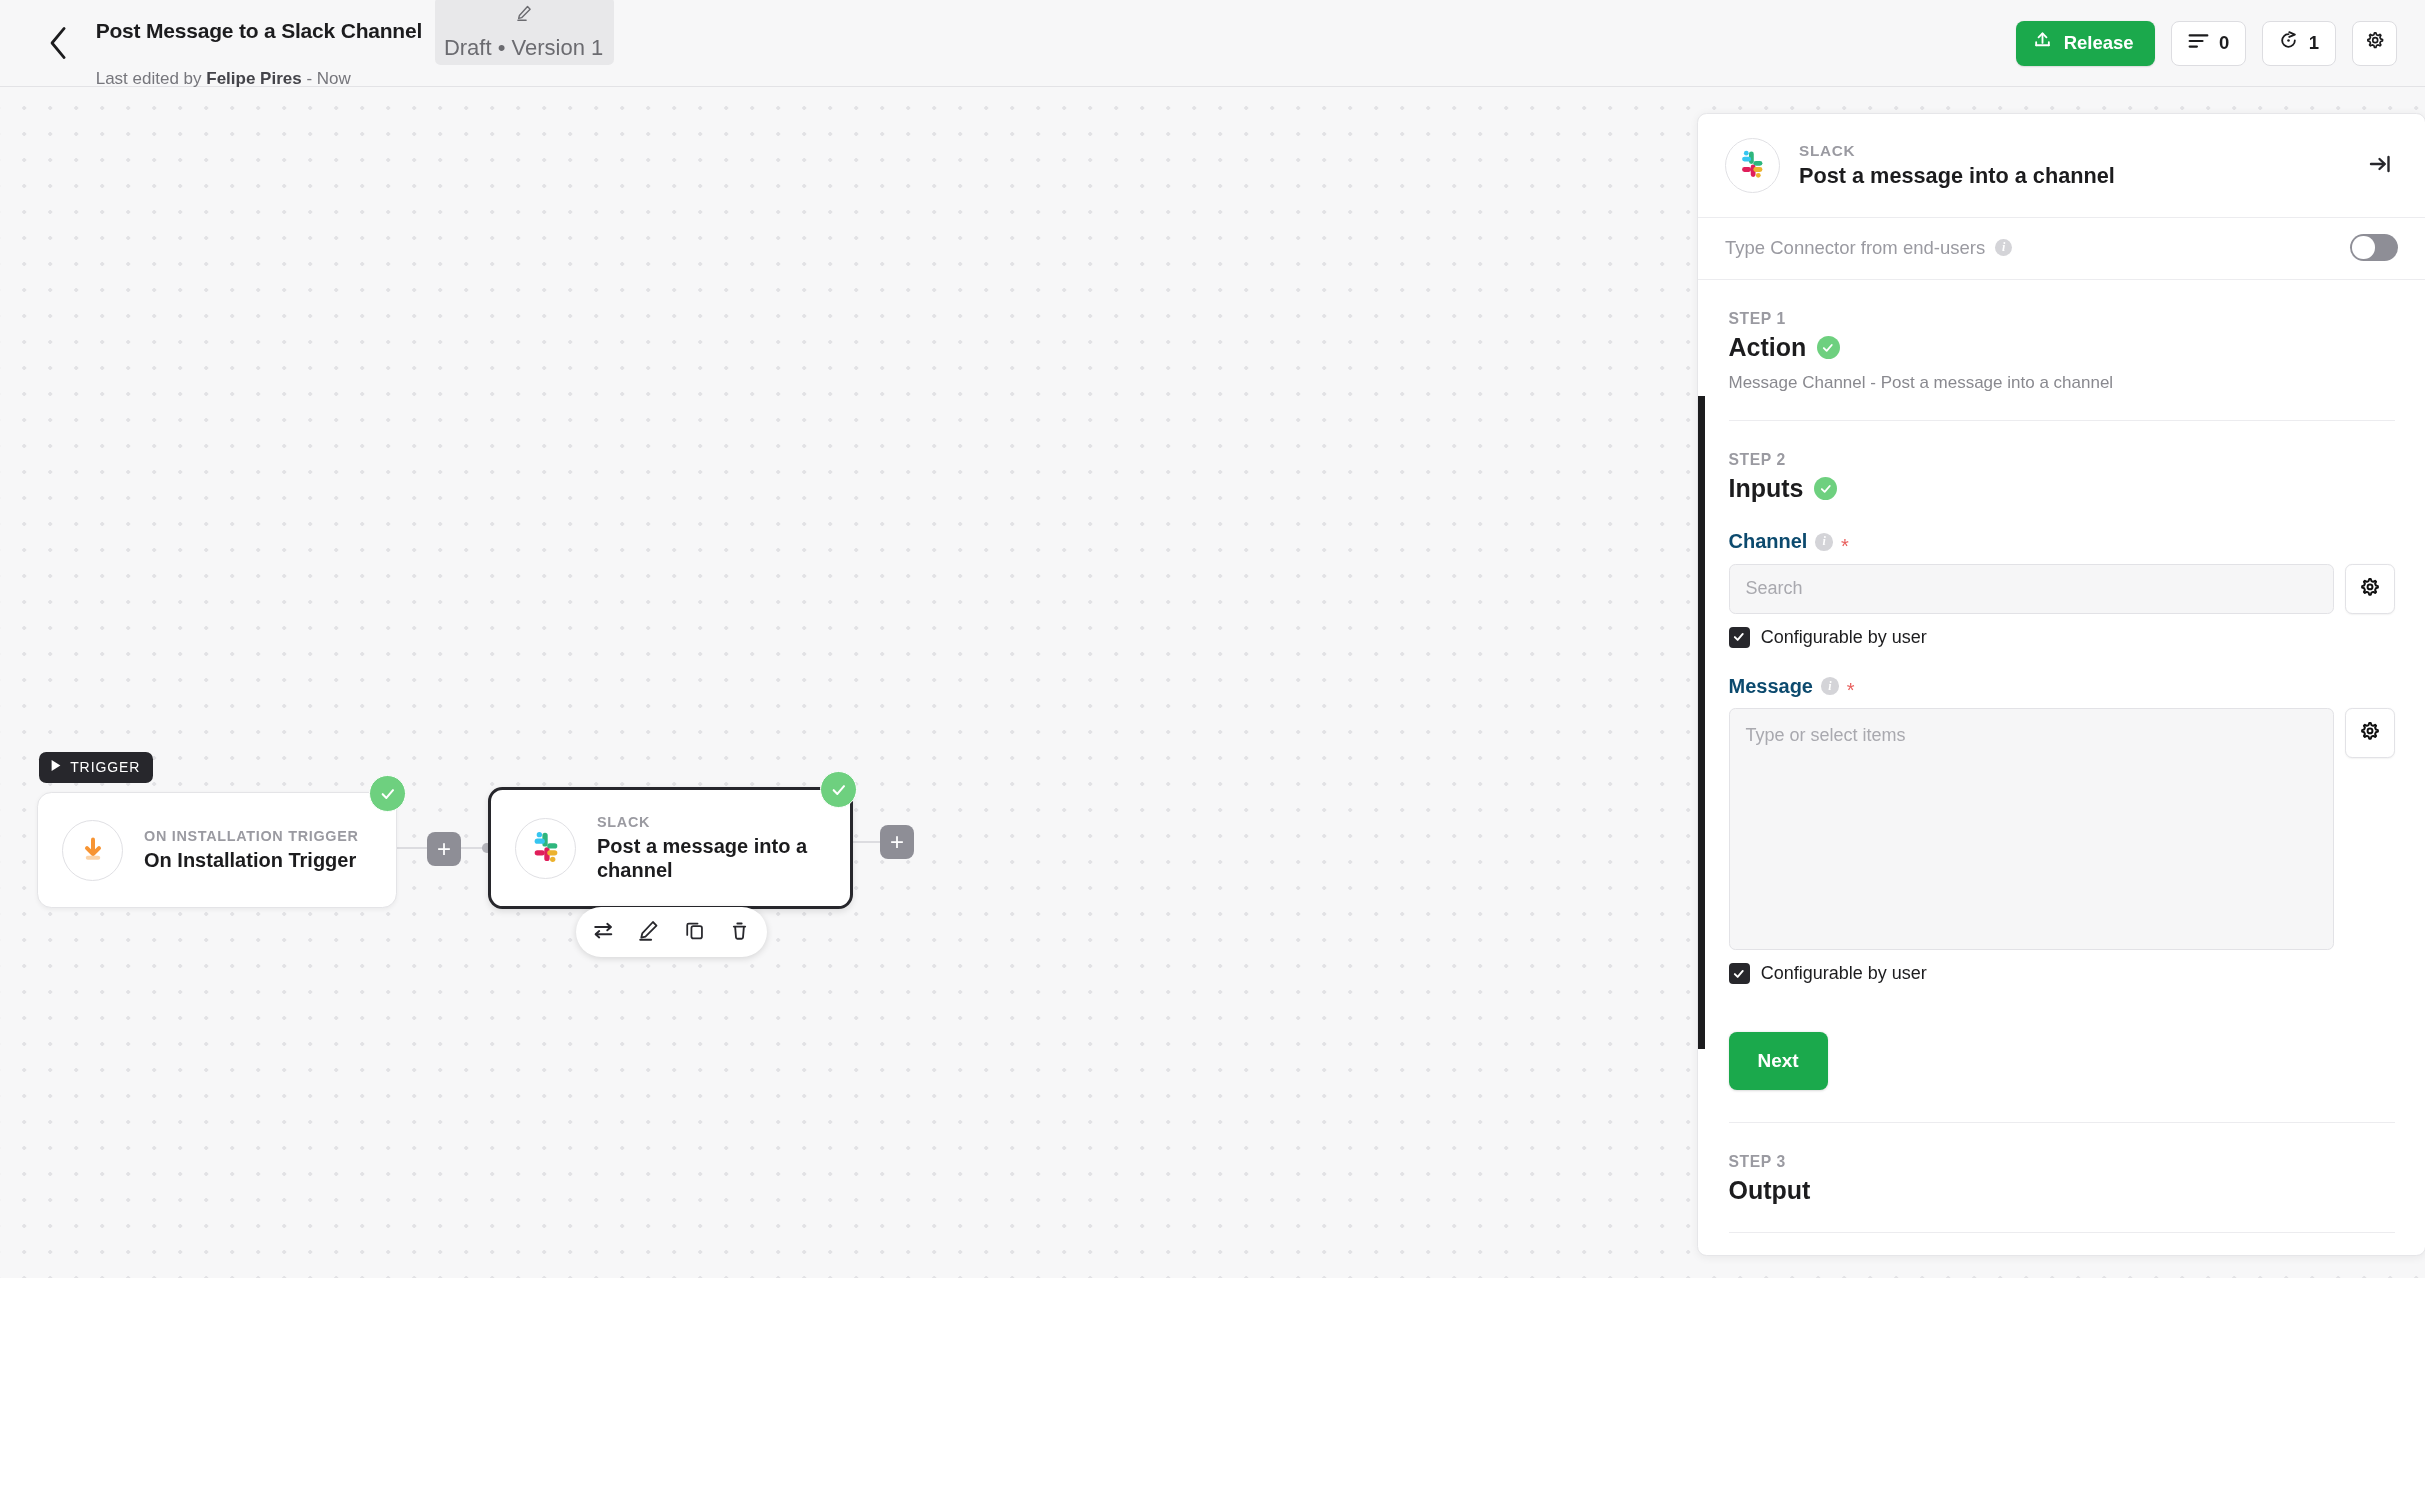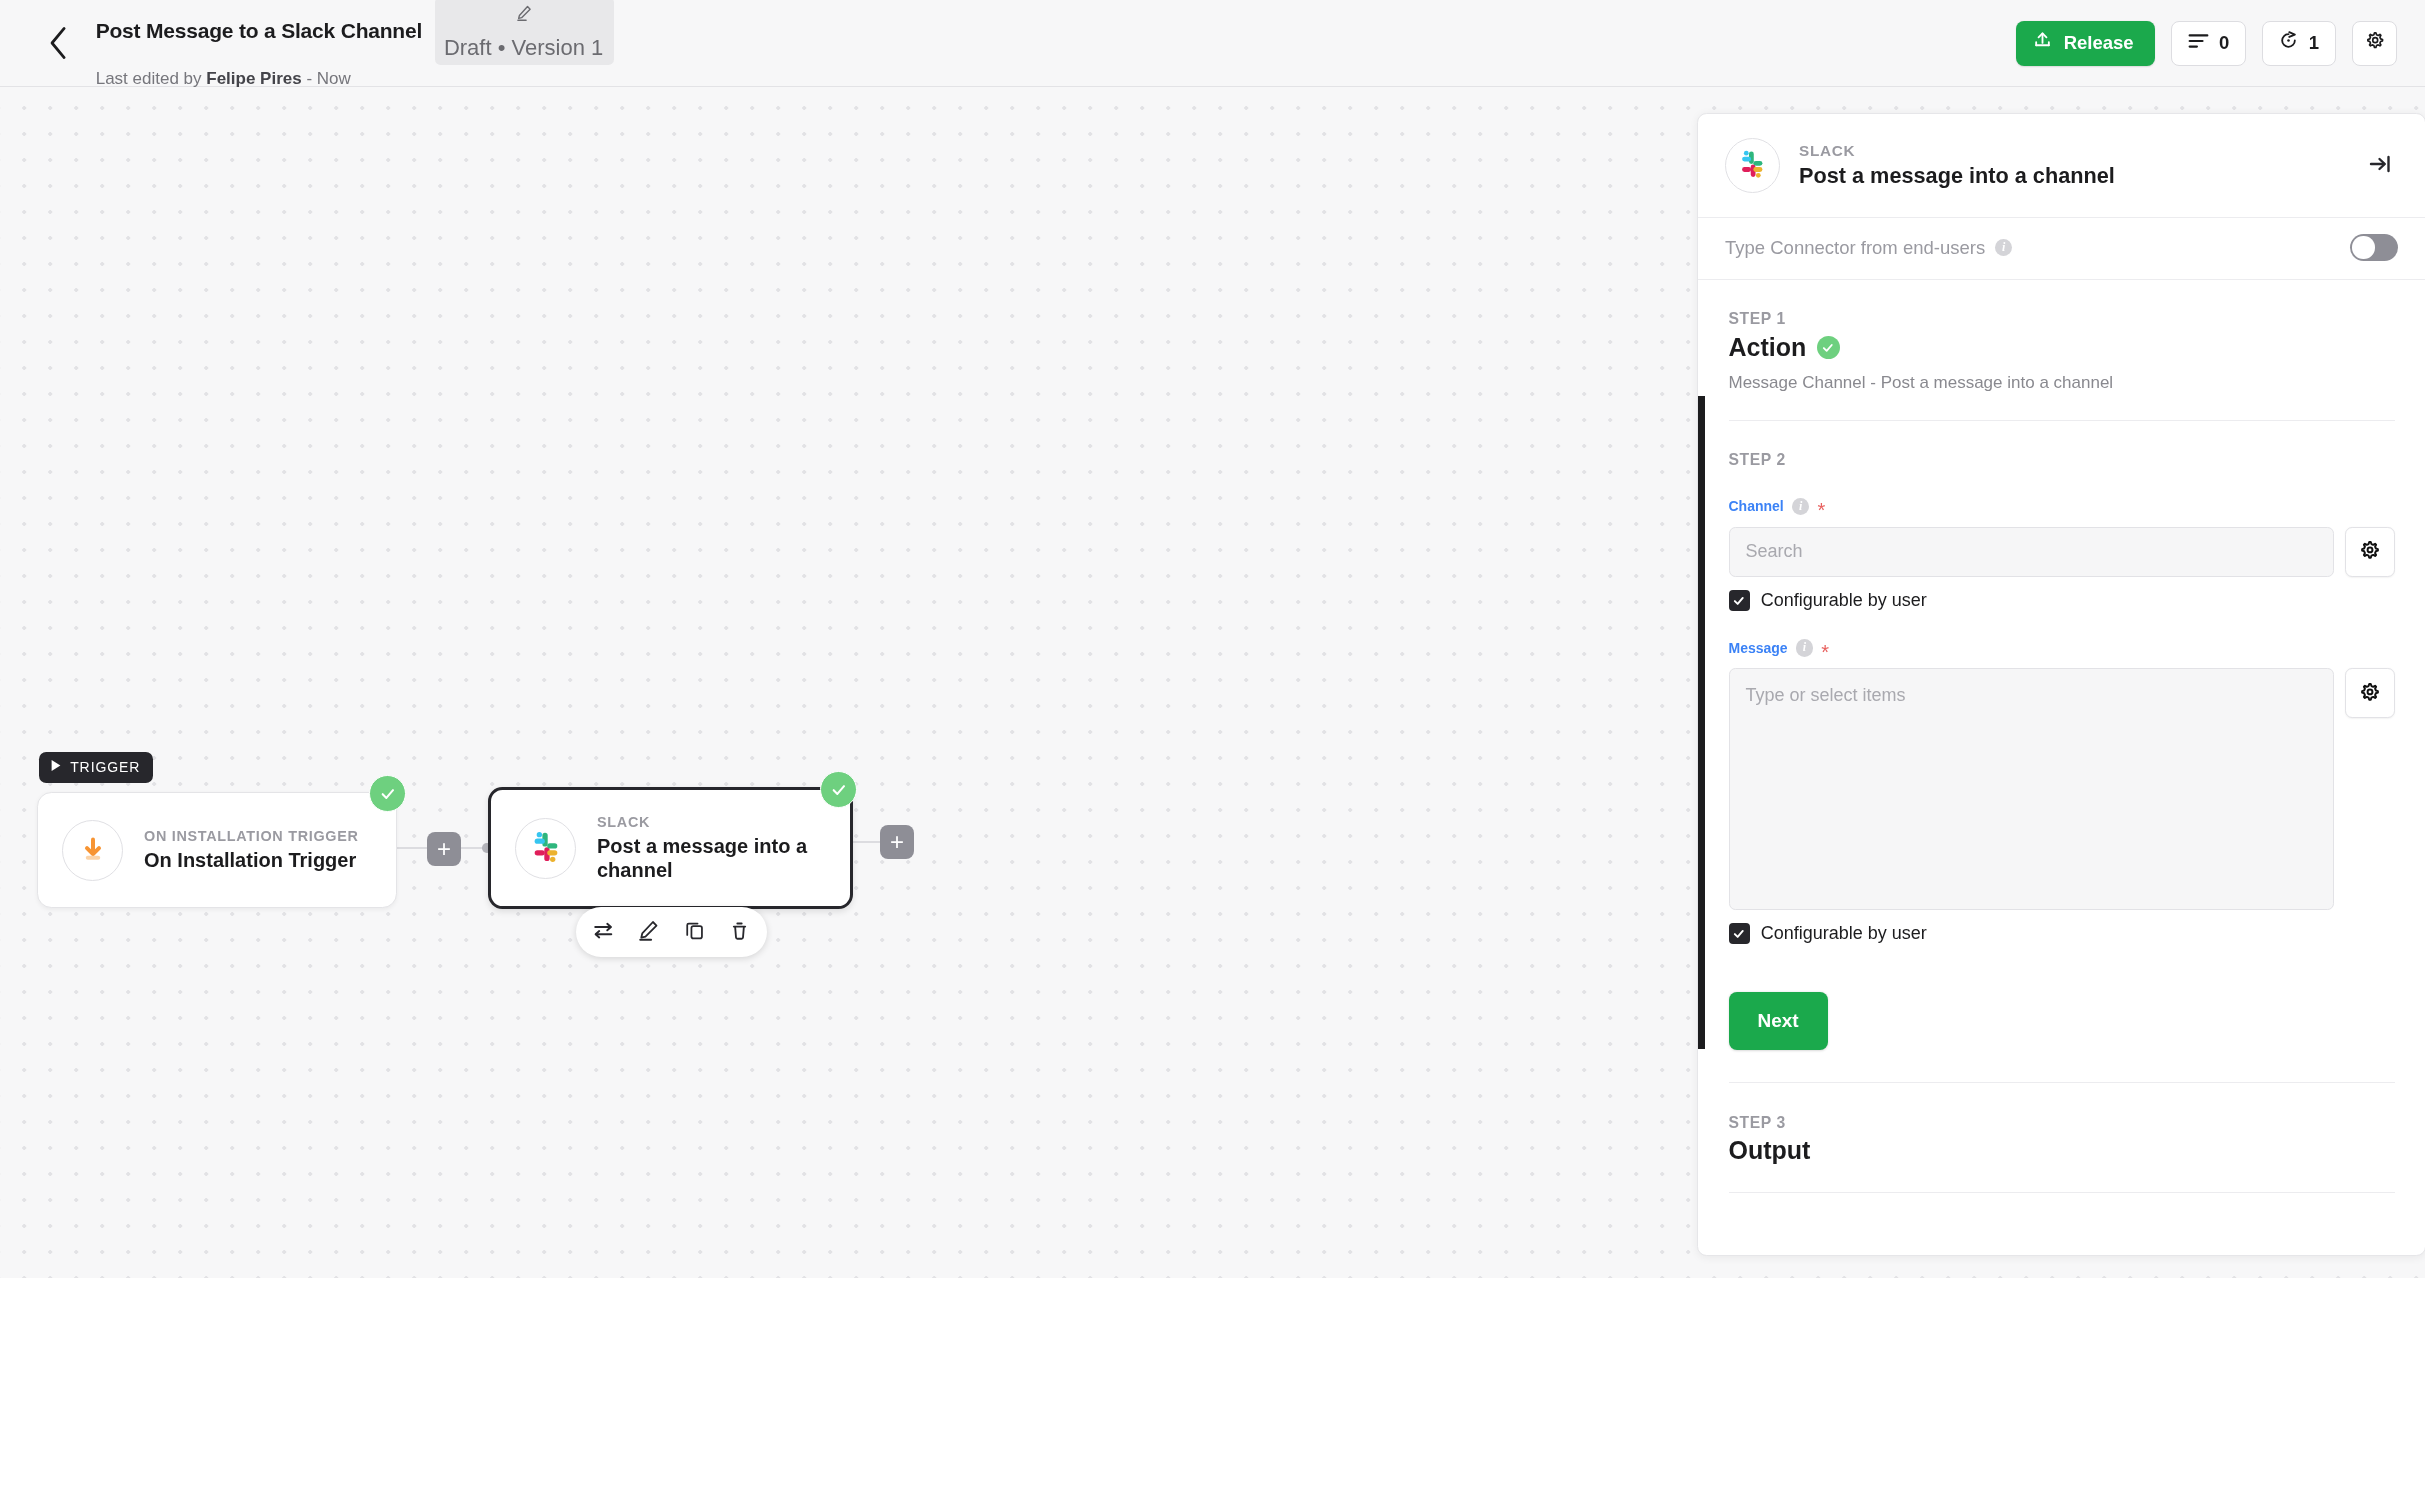--- a/index.html
+++ b/index.html
@@ -193,21 +193,21 @@
   .step-title { font-size: 25px; font-weight: 700; color:#1c1c1e; }
   .step-check {
     width: 23px; height: 23px; border-radius:50%; background:#6ed07f;
     display:flex; align-items:center; justify-content:center;
   }
   .step-desc { font-size: 17px; color:#89898f; margin-top: 11.2px; }
   .divider { height:0.8px; background:#ececef; margin: 27px 30.5px 0 30.5px; }
 
   .field { margin-top: 27px; }
   .field-label-row { display:flex; align-items:center; gap: 8px; }
-  .field-label { font-size: 14px; font-weight:700; color:#3b82f6; }
+  .field-label { font-size: 20px; font-weight:700; color:#0c4a6e; }
   .req-star { color:#e8605e; font-size: 20px; line-height: 1; position: relative; top: 4px; }
   .field-input-row { display:flex; align-items: flex-start; gap: 10.4px; margin-top: 10.4px; }
   .txt-input {
     flex: 1 1 auto; height: 50px; border:0.8px solid #e2e2e6; border-radius: 6.4px;
     background:#f6f6f7; padding: 0 16px; font-size: 18px; color:#1c1c1e;
     font-family: inherit;
   }
   .txt-input::placeholder { color:#a9a9af; }
   .txt-area {
     flex: 1 1 auto; height: 242px; border:0.8px solid #e2e2e6; border-radius: 6.4px;
@@ -482,20 +482,28 @@
                 </svg>
             </span>
           </div>
           <div class="step-desc">Message Channel - Post a message into a channel</div>
         </div>
 
         <div class="divider"></div>
 
         <div class="step-sec sec-pad-1">
           <div class="step-kicker">STEP 2</div>
+          <div class="step-title-row">
+            <span class="step-title">Inputs</span>
+            <span class="step-check">
+              <svg width="13.6" height="13.6" viewBox="0 0 24 24" fill="none">
+                  <path d="M5 12.5 L10 17.5 L19 7" stroke="#fff" stroke-width="3.2" stroke-linecap="round" stroke-linejoin="round"></path>
+                </svg>
+            </span>
+          </div>
 
           <div class="field">
             <div class="field-label-row">
               <span class="field-label">Channel</span>
               <span class="info-i">i</span>
               <span class="req-star">*</span>
             </div>
             <div class="field-input-row">
               <input class="txt-input" type="text" placeholder="Search" style="">
               <button class="gear-btn">

